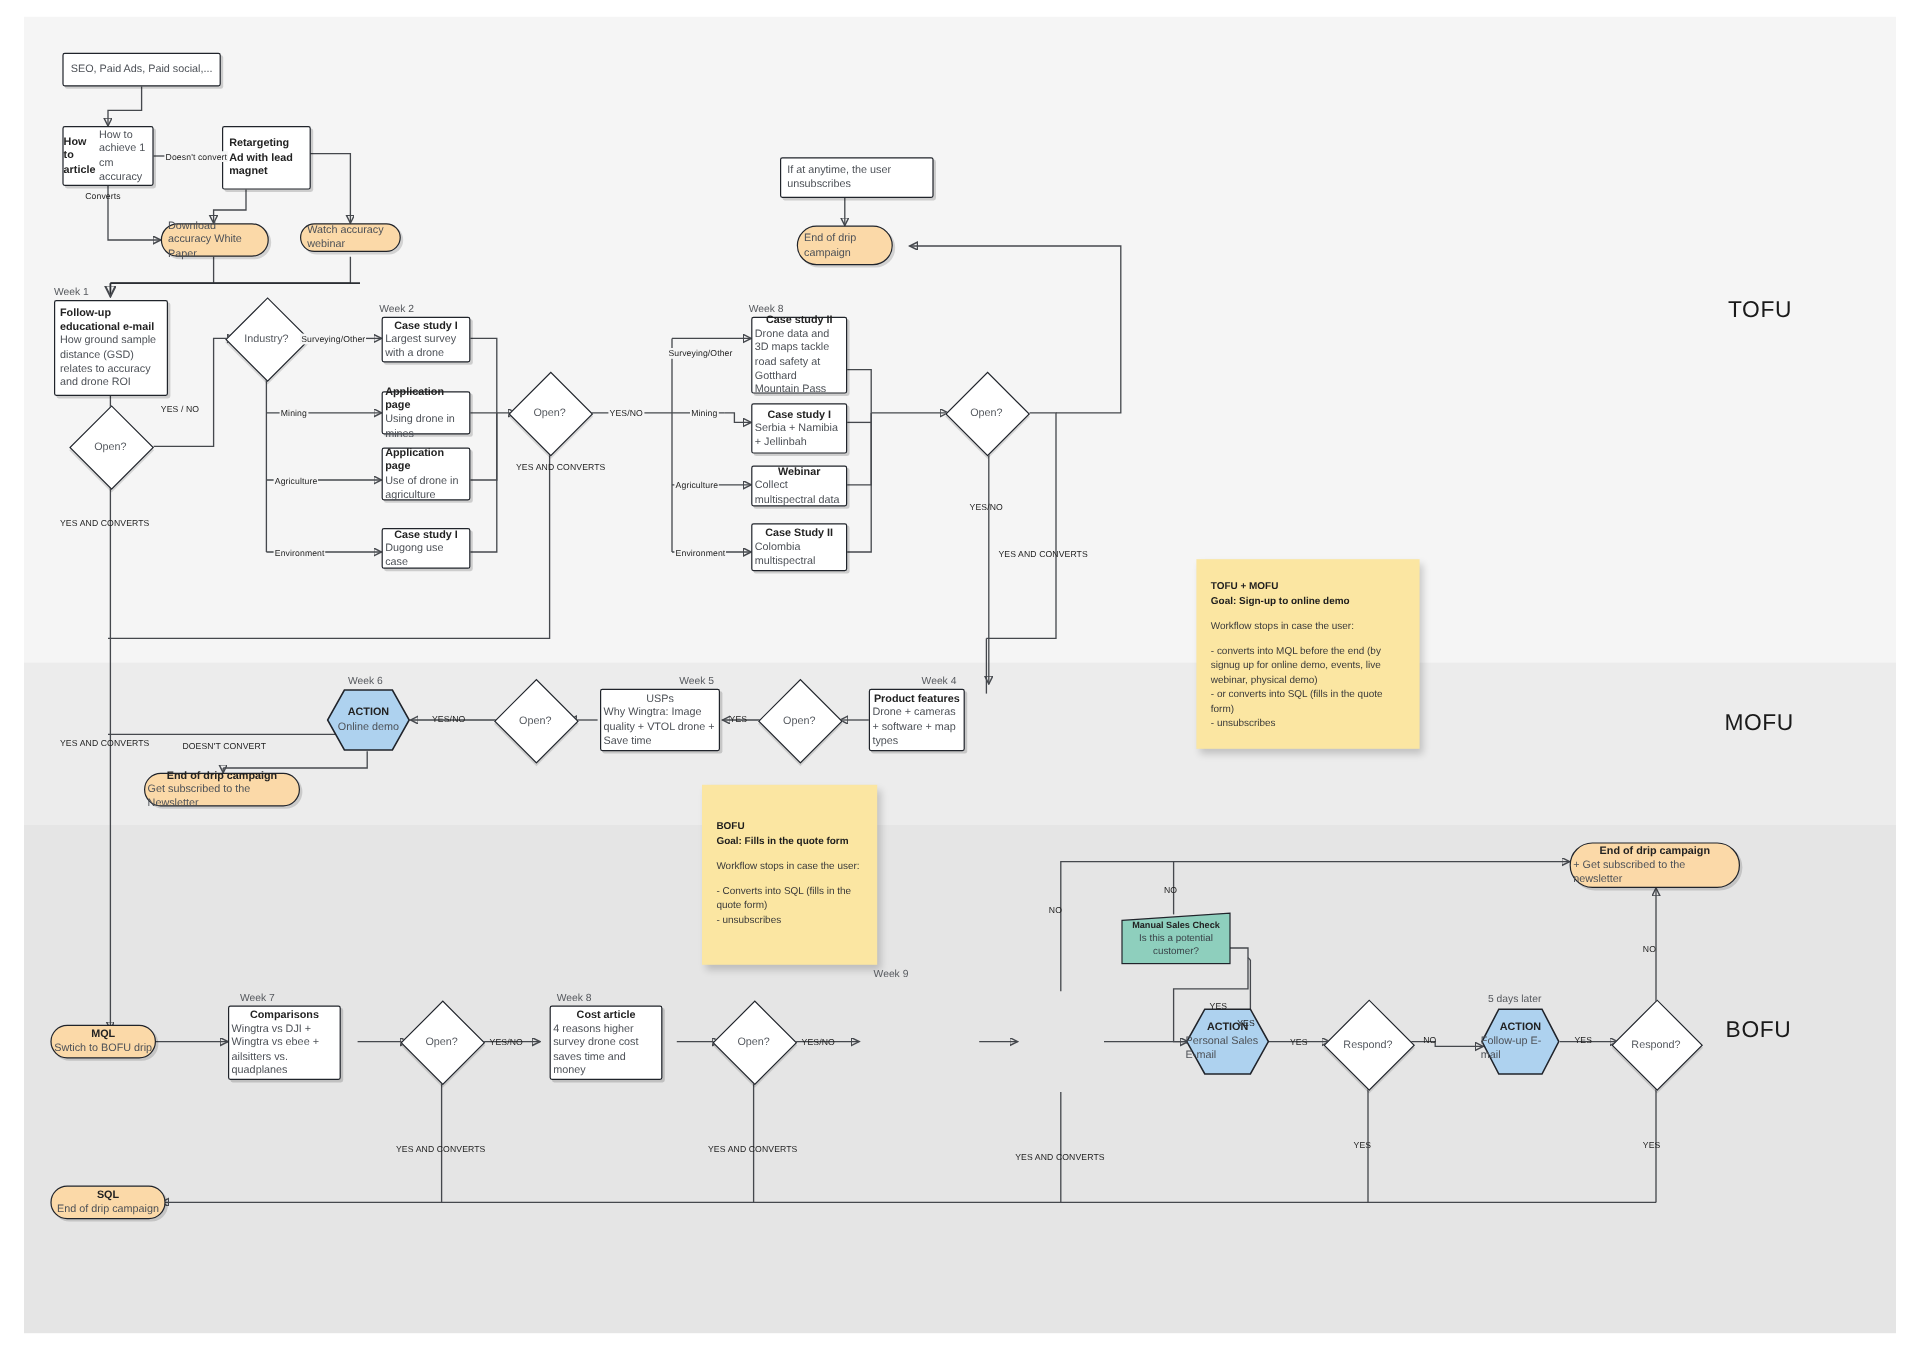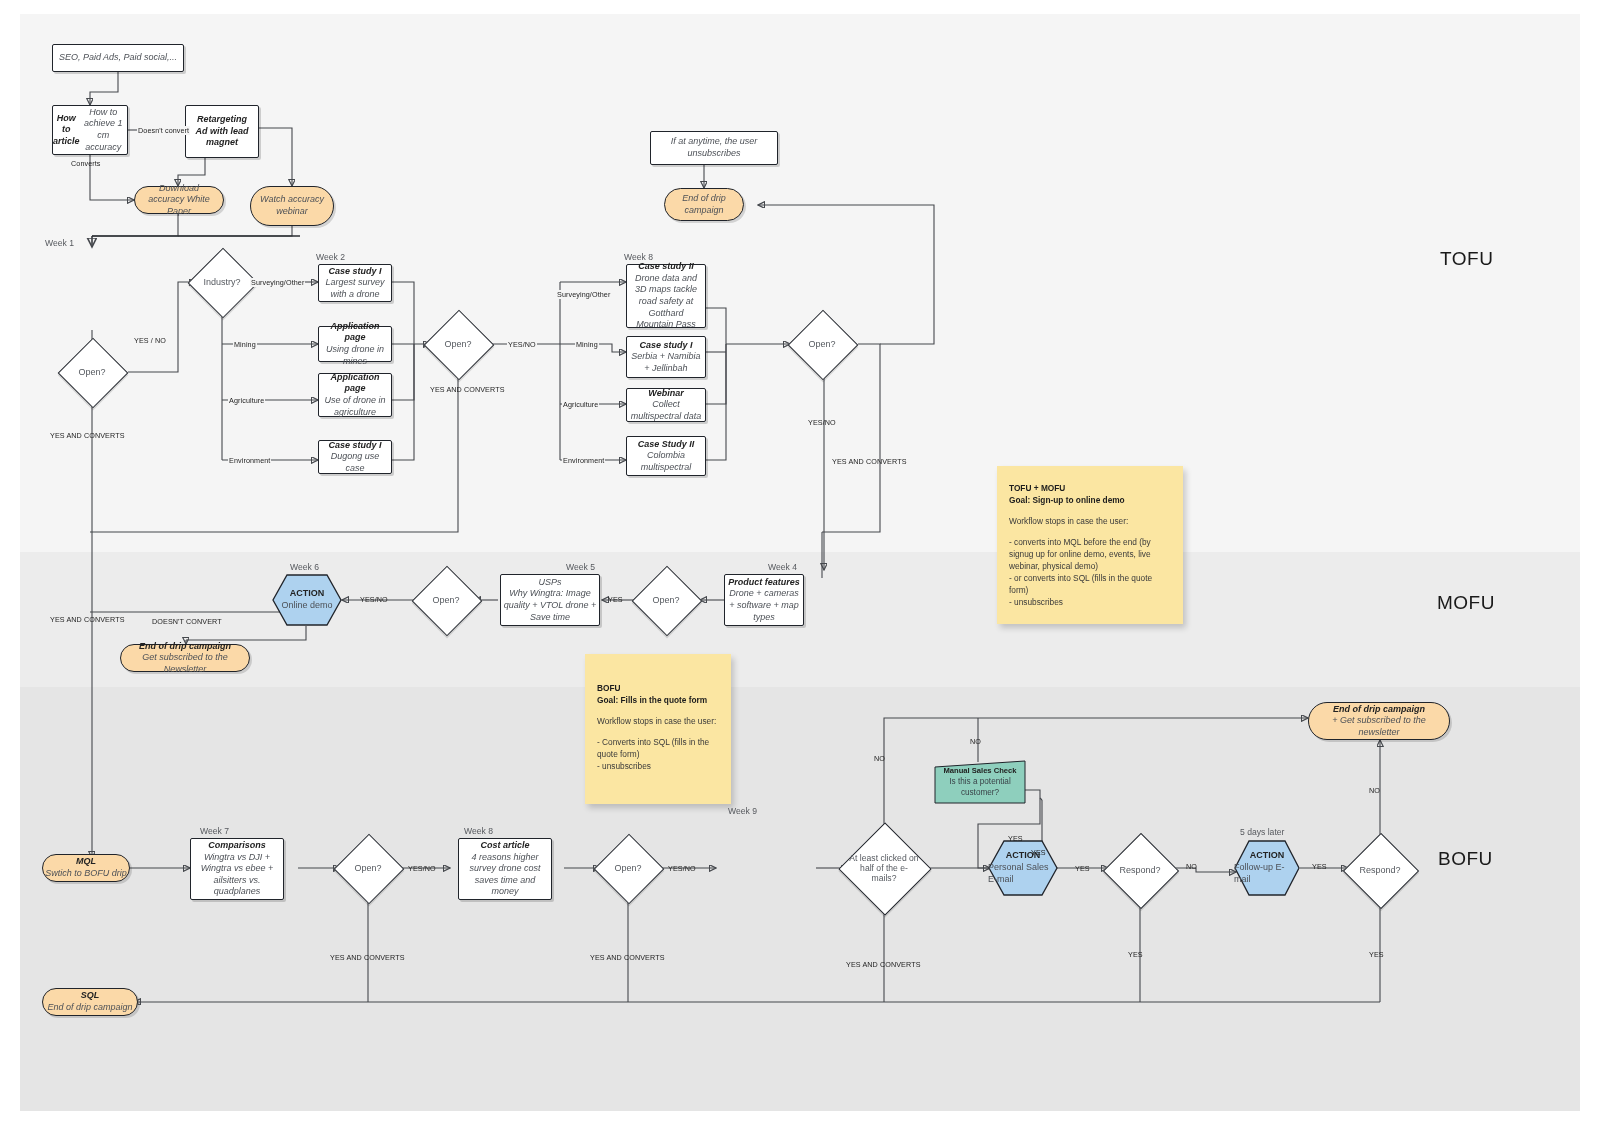--- a/index.html
+++ b/index.html
@@ -13,22 +13,22 @@
   .band-tofu{top:14px;height:538px;background:#f5f5f5;}
   .band-mofu{top:552px;height:135px;background:#ececec;}
   .band-bofu{top:687px;height:424px;background:#e5e5e5;}
 
   .band-label{
     position:absolute;font-size:19px;color:#1a1a1a;letter-spacing:.5px;
   }
 
   
   .node{position:absolute;box-sizing:border-box;display:flex;
-        align-items:center;justify-content:center;text-align:center;
-        font-size:9px;line-height:1.28;color:#4d5157;font-style:italic;}
+        align-items:center;justify-content:center;text-align:left;
+        font-size:9px;line-height:1.28;color:#4d5157;}
   .rect{background:#ffffff;border:1.3px solid #20242b;border-radius:2px;
         box-shadow:2px 2px 0 rgba(0,0,0,.16);}
   .pill{background:#fbd9a8;border:1.3px solid #20242b;border-radius:100px;
         box-shadow:2px 2px 0 rgba(0,0,0,.14);}
   .pad{padding:3px 5px;}
   .t-bold{font-weight:bold;color:#222;}
   .sticky{position:absolute;background:#fbe6a2;box-shadow:3px 4px 6px rgba(0,0,0,.18);
           font-size:8.3px;color:#3a3a3a;line-height:1.45;padding:0;}
   .sticky .inner{position:absolute;left:12px;right:10px;}
   .sticky b{color:#1d1d1d;}
@@ -204,33 +204,37 @@
   </div>
 
   <div class="node rect pad t-bold" style="left:185px;top:105px;width:74px;height:53px">
     <span>Retargeting Ad with lead magnet</span>
   </div>
 
   <div class="node pill pad" style="left:134px;top:186px;width:90px;height:28px">
     <span>Download accuracy White Paper</span>
   </div>
 
-  <div class="node pill pad" style="left:250px;top:186px;width:84px;height:40px">
+  <div class="node pill pad" style="left:250px;top:186px;width:84px;height:24px">
     <span>Watch accuracy webinar</span>
   </div>
 
   <div class="node rect pad" style="left:650px;top:131px;width:128px;height:34px">
     <span>If at anytime, the user unsubscribes</span>
   </div>
 
   <div class="node pill pad" style="left:664px;top:188px;width:80px;height:33px">
     <span>End of drip campaign</span>
   </div>
 
   <div class="wk" style="left:45px;top:238px">Week 1</div>
+  <div class="node rect" style="left:45px;top:250px;width:95px;height:80;height:80px;flex-direction:column;padding:4px">
+    <span class="t-bold">Follow-up educational e-mail</span>
+    <span>How ground sample distance (GSD) relates to accuracy and drone ROI</span>
+  </div>
 
   <div class="diamond" style="left:56px;top:348px;width:72px;height:48px">
     <div class="shape" style="left:12px;top:0px;width:48px;height:48px"></div>
     <div class="lbl">Open?</div>
   </div>
 
   <div class="diamond" style="left:186px;top:258px;width:72px;height:48px">
     <div class="shape" style="left:12px;top:0px;width:48px;height:48px"></div>
     <div class="lbl">Industry?</div>
   </div>
@@ -393,24 +397,20 @@
     <span>4 reasons higher survey drone cost saves time and money</span>
   </div>
 
   <div class="diamond" style="left:598px;top:844px;width:60px;height:48px">
     <div class="shape" style="left:6px;top:0px;width:48px;height:48px"></div>
     <div class="lbl">Open?</div>
   </div>
 
   <div class="wk" style="left:728px;top:806px">Week 9</div>
 
-  <div class="diamond" style="left:842px;top:824px;width:84px;height:88px">
-    <div class="shape" style="left:10px;top:12px;width:64px;height:64px"></div>
-    <div class="lbl" style="font-size:8.6px;padding:0 6px">At least clicked on half of the e-mails?</div>
-  </div>
 
   <div class="teal" style="left:934px;top:760px;width:92px;height:44px">
     <svg viewBox="0 0 92 44" preserveAspectRatio="none">
       <polygon points="1,7 91,1 91,43 1,43" fill="#8ecfbd" stroke="#20242b" stroke-width="1"></polygon>
     </svg>
     <div class="lbl">
       <span class="t-bold" style="font-size:7.6px">Manual Sales Check</span>
       <span style="text-align:center">Is this a potential customer?</span>
     </div>
   </div>

